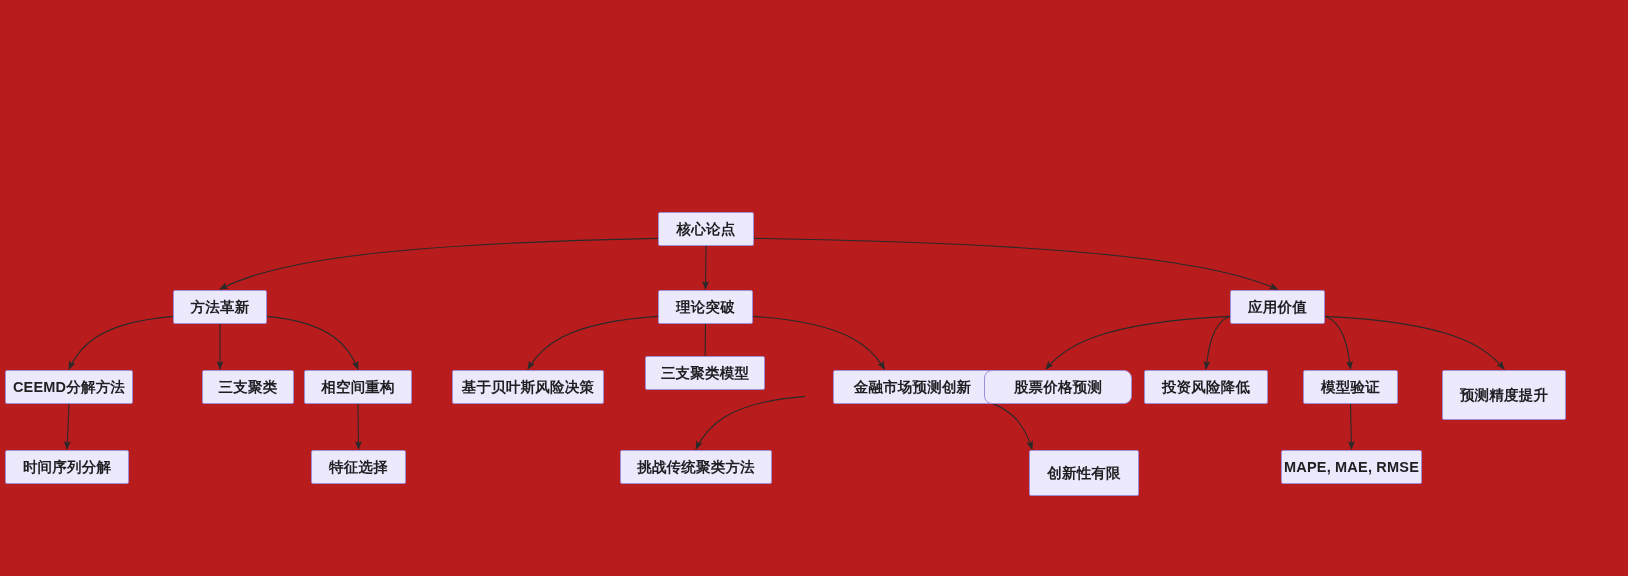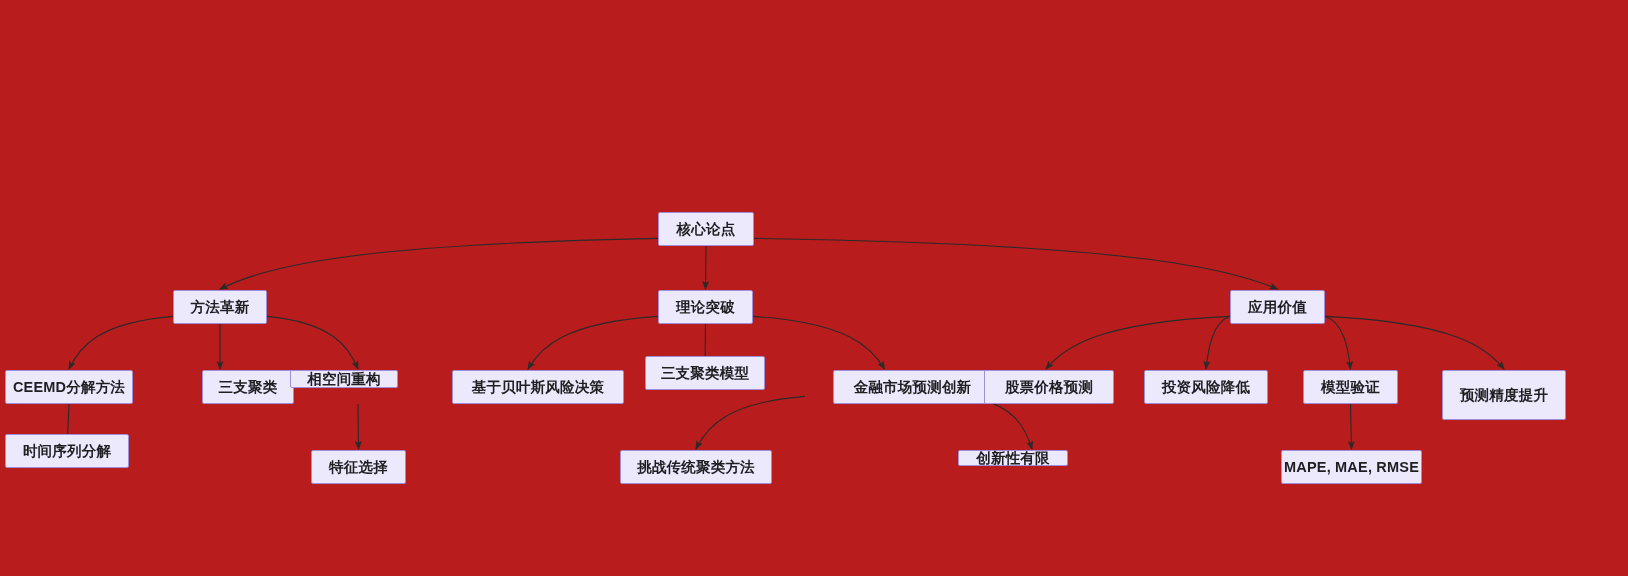--- a/index.html
+++ b/index.html
@@ -88,53 +88,53 @@
       </div>
       <div class="node" style="left: 1230px; top: 290px; width: 95px; height: 34px;">
         <span class="label">应用价值</span>
       </div>
       <div class="node" style="left: 5px; top: 370px; width: 128px; height: 34px;">
         <span class="label">CEEMD分解方法</span>
       </div>
       <div class="node" style="left: 174px; top: 370px; width: 92px; height: 34px; margin-left: 28px;">
         <span class="label">三支聚类</span>
       </div>
-      <div class="node" style="left: 290px; top: 370px; width: 108px; height: 18px;">
+      <div class="node" style="left: 304px; top: 370px; width: 108px; height: 34px;">
         <span class="label">相空间重构</span>
       </div>
-      <div class="node" style="left: 452px; top: 370px; width: 172px; height: 34px;">
+      <div class="node" style="left: 452px; top: 370px; width: 152px; height: 34px;">
         <span class="label">基于贝叶斯风险决策</span>
       </div>
       <div class="node" style="left: 645px; top: 356px; width: 120px; height: 34px;">
         <span class="label">三支聚类模型</span>
       </div>
       <div class="node" style="left: 805px; top: 370px; width: 159px; height: 34px; margin-left: 28px;">
         <span class="label">金融市场预测创新</span>
       </div>
-      <div class="node" style="left: 984px; top: 370px; width: 130px; height: 34px;">
+      <div class="node" style="left: 984px; top: 370px; width: 148px; height: 34px; border-radius: 8px;">
         <span class="label">股票价格预测</span>
       </div>
       <div class="node" style="left: 1144px; top: 370px; width: 124px; height: 34px;">
         <span class="label">投资风险降低</span>
       </div>
       <div class="node" style="left: 1303px; top: 370px; width: 95px; height: 34px;">
         <span class="label">模型验证</span>
       </div>
       <div class="node" style="left: 1442px; top: 370px; width: 124px; height: 50px;">
         <span class="label">预测精度提升</span>
       </div>
-      <div class="node" style="left: 5px; top: 434px; width: 124px; height: 34px;">
+      <div class="node" style="left: 5px; top: 450px; width: 124px; height: 34px;">
         <span class="label">时间序列分解</span>
       </div>
       <div class="node" style="left: 311px; top: 450px; width: 95px; height: 34px;">
         <span class="label">特征选择</span>
       </div>
       <div class="node" style="left: 620px; top: 450px; width: 152px; height: 34px;">
         <span class="label">挑战传统聚类方法</span>
       </div>
-      <div class="node" style="left: 958px; top: 450px; width: 110px; height: 16px;">
+      <div class="node" style="left: 1029px; top: 450px; width: 110px; height: 46px;">
         <span class="label">创新性有限</span>
       </div>
       <div class="node" style="left: 1281px; top: 450px; width: 141px; height: 34px;">
         <span class="label">MAPE, MAE, RMSE</span>
       </div>
     </div>
 </div>
 
 </body></html>

